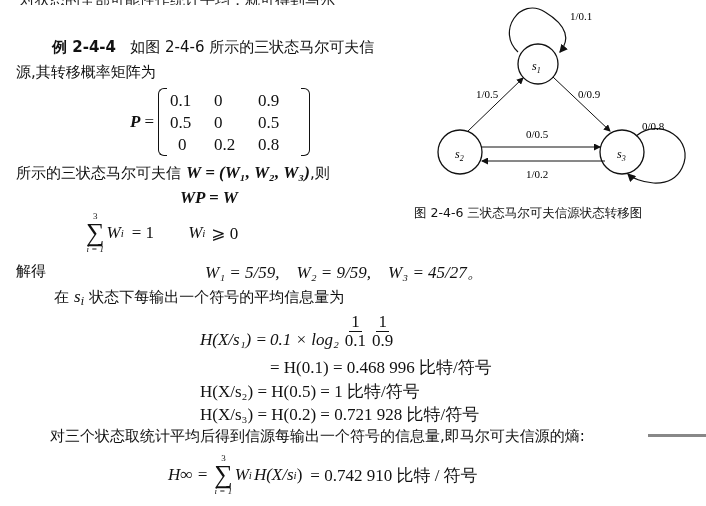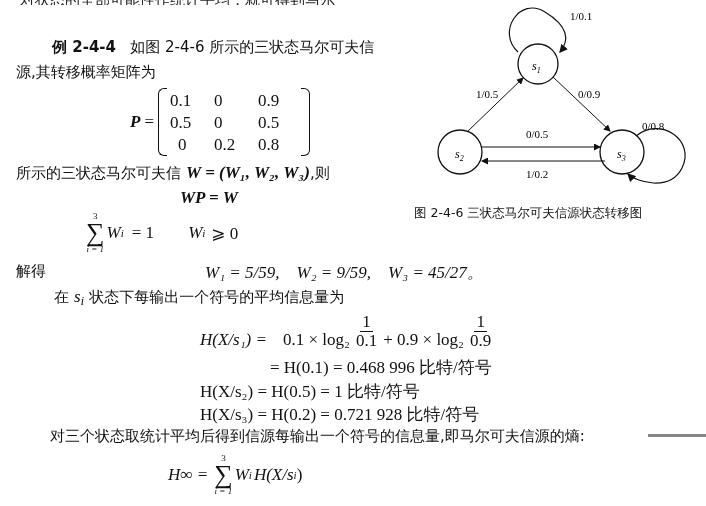--- a/index.html
+++ b/index.html
@@ -85,26 +85,25 @@
 </div>
 
 <div class="abs" style="left:54px; top:287px;">
   <span class="cn">在</span>
   <span class="math it">s</span><sub class="it">i</sub>
   <span class="cn">状态下每输出一个符号的平均信息量为</span>
 </div>
 
 <div class="abs math" style="left:200px; top:313px; display:flex; align-items:flex-end;">
   <span class="it">H(X/s₁) =</span>
-  <span style="margin-left:16px;">0.1 × log₂</span>
+  <span style="margin-left:3px;font-style:italic;">0.1 × log₂</span>
   <span class="frac" style="margin-left:6px;">
     <span class="num">1</span>
     <span>0.1</span>
   </span>
-  <span style="margin-left:6px;">+ 0.9 × log₂</span>
   <span class="frac" style="margin-left:6px;">
     <span class="num">1</span>
     <span>0.9</span>
   </span>
 </div>
 <div class="abs math" style="left:270px; top:356px;">= H(0.1) = 0.468 996 比特/符号</div>
 <div class="abs math" style="left:200px; top:380px;text-align:center;">H(X/s₂) = H(0.5) = 1 比特/符号</div>
 <div class="abs math" style="left:200px; top:403px;">H(X/s₃) = H(0.2) = 0.721 928 比特/符号</div>
 
 <div class="abs cn" style="left:50px; top:427px;">对三个状态取统计平均后得到信源每输出一个符号的信息量,即马尔可夫信源的熵:</div>
@@ -115,20 +114,21 @@
   <span class="sum" style="margin-left:6px;">
     <span class="top">3</span>
     <span class="sig">∑</span>
     <span class="bot it">i = 1</span>
   </span>
   <span class="it" style="margin-left:2px;">W</span>
     <sub class="it">i</sub>
   <span class="it" style="margin-left:2px;">H(X/s</span>
     <sub class="it">i</sub>
     <span>)</span>
+  <span style="margin-left:8px;">= 0.742 910  比特 / 符号</span>
 </div>
 
 <svg class="abs" style="left:410px; top:0;" width="296" height="200" viewBox="0 0 296 200">
   <defs>
     <marker id="arr" markerWidth="7" markerHeight="7" refX="6" refY="3.5" orient="auto">
       <path d="M0,0 L7,3.5 L0,7 Z" fill="#111"></path>
     </marker>
   </defs>
 
   <path d="M 108 52 C 86 32, 110 -4, 135 12 C 158 26, 160 40, 150 52" fill="none" stroke="#111" stroke-width="1.2" marker-end="url(#arr)"></path>

